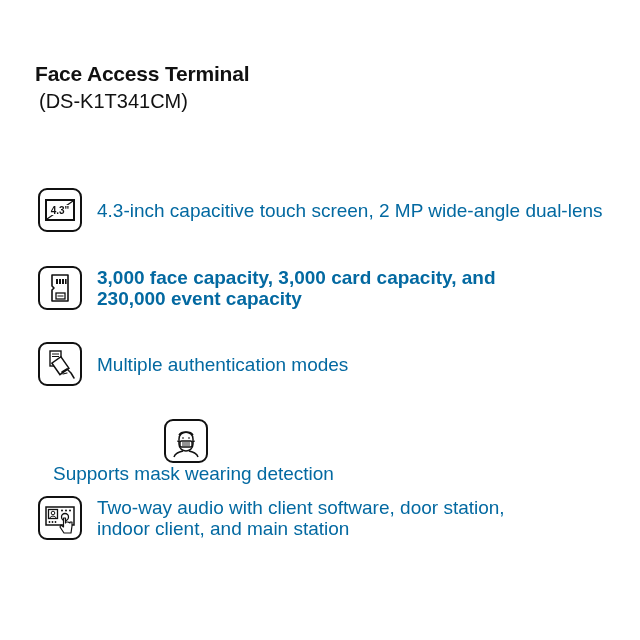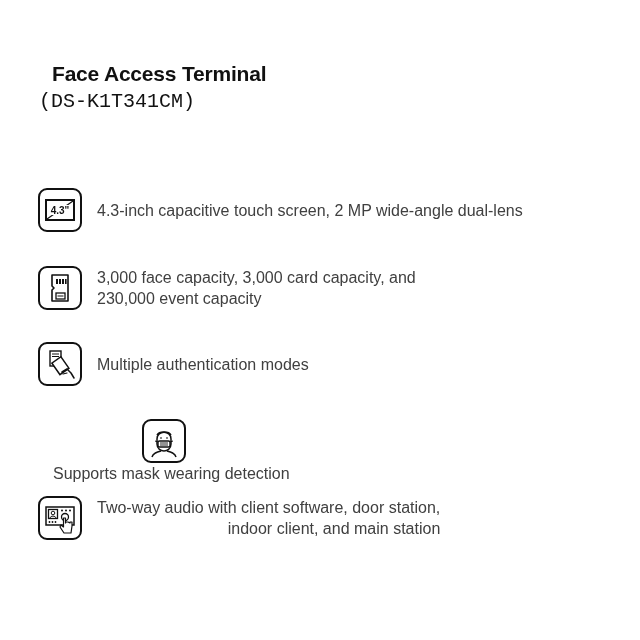--- a/index.html
+++ b/index.html
@@ -1,39 +1,39 @@
 <!DOCTYPE html>
 <html><head>
   <meta charset="utf-8">
   <style>
     html, body { margin: 0; padding: 0; }
     body {
       width: 640px; height: 640px; background: #ffffff; position: relative;
       font-family: "Liberation Sans", sans-serif; color: #1a1a1a; overflow: hidden;
     }
     .title {
-      position: absolute; left: 52px; top: 62px;
+      position: absolute; left: 35px; top: 62px;
       font-size: 21px; font-weight: bold; letter-spacing: -0.2px; color: #111;
     }
     .subtitle {
       position: absolute; left: 39px; top: 90px;
-      font-size: 20px; font-weight: normal; color: #111; font-family: Liberation Mono, monospace;
+      font-size: 20px; font-weight: normal; color: #111;
     }
     .feature {
       position: absolute; left: 38px; display: flex; align-items: center;
     }
     .icon-box {
       width: 44px; height: 44px; box-sizing: border-box;
       border: 2.5px solid #111; border-radius: 9px;
       display: flex; align-items: center; justify-content: center;
       flex: 0 0 auto;
     }
     .icon-box svg { width: 34px; height: 34px; display: block; }
     .feature-text {
-      margin-left: 15px; font-size: 16px; line-height: 21px; color: #404040;
+      margin-left: 15px; font-size: 19px; line-height: 21px; color: #0369a1;
     }
   </style>
 </head>
 <body>
 
 <div class="title">Face Access Terminal</div>
 <div class="subtitle">(DS-K1T341CM)</div>
 
 <div class="feature" style="top:188px;">
   <div class="icon-box">
@@ -42,21 +42,21 @@
       <line x1="4" y1="26" x2="30" y2="8" stroke="#111" stroke-width="1.2"></line>
       <rect x="7" y="12" width="20" height="10" fill="#fff"></rect>
       <text x="17" y="21" text-anchor="middle" font-size="10" font-weight="bold" font-family="Liberation Sans, sans-serif" fill="#111">4.3"</text>
     </svg>
   </div>
   <div class="feature-text">
     <div>4.3-inch capacitive touch screen, 2 MP wide-angle dual-lens</div>
   </div>
 </div>
 
-<div class="feature" style="top:266px;">
+<div class="feature" style="top:266px;font-weight:bold;">
   <div class="icon-box">
     <svg viewBox="0 0 34 34">
       <path d="M9 4 H25 V30 H9 V19 L11 17 L9 15 Z" fill="none" stroke="#111" stroke-width="1.6" stroke-linejoin="round"></path>
       <rect x="13" y="8" width="2" height="5" fill="#111"></rect>
       <rect x="16" y="8" width="2" height="5" fill="#111"></rect>
       <rect x="19" y="8" width="2" height="5" fill="#111"></rect>
       <rect x="22" y="8" width="1.6" height="5" fill="#111"></rect>
       <rect x="13" y="22" width="9" height="6" fill="none" stroke="#111" stroke-width="1.3"></rect>
       <line x1="14.5" y1="25" x2="20.5" y2="25" stroke="#111" stroke-width="1"></line>
     </svg>
@@ -97,21 +97,21 @@
       <line x1="26" y1="17" x2="23" y2="18" stroke="#111" stroke-width="1"></line>
       <path d="M5 33 C6 29 10 28 14 27" fill="none" stroke="#111" stroke-width="1.5"></path>
       <path d="M29 33 C28 29 24 28 20 27" fill="none" stroke="#111" stroke-width="1.5"></path>
     </svg>
   </div>
   <div class="feature-text">
     <div>Supports mask wearing detection</div>
   </div>
 </div>
 
-<div class="feature" style="top:496px;text-align:right;">
+<div class="feature" style="top:496px;">
   <div class="icon-box">
     <svg viewBox="0 0 34 34">
       <rect x="3" y="6" width="28" height="18" fill="none" stroke="#111" stroke-width="1.5"></rect>
       <rect x="5.5" y="8.5" width="9" height="9" fill="none" stroke="#111" stroke-width="1.3"></rect>
       <circle cx="10" cy="12" r="1.8" fill="none" stroke="#111" stroke-width="1"></circle>
       <path d="M7 17 C7.5 14.5 12.5 14.5 13 17" fill="none" stroke="#111" stroke-width="1"></path>
       <circle cx="19" cy="9.5" r="1" fill="#111"></circle>
       <circle cx="23" cy="9.5" r="1" fill="#111"></circle>
       <circle cx="27" cy="9.5" r="1" fill="#111"></circle>
       <circle cx="6.5" cy="21" r="0.9" fill="#111"></circle>

